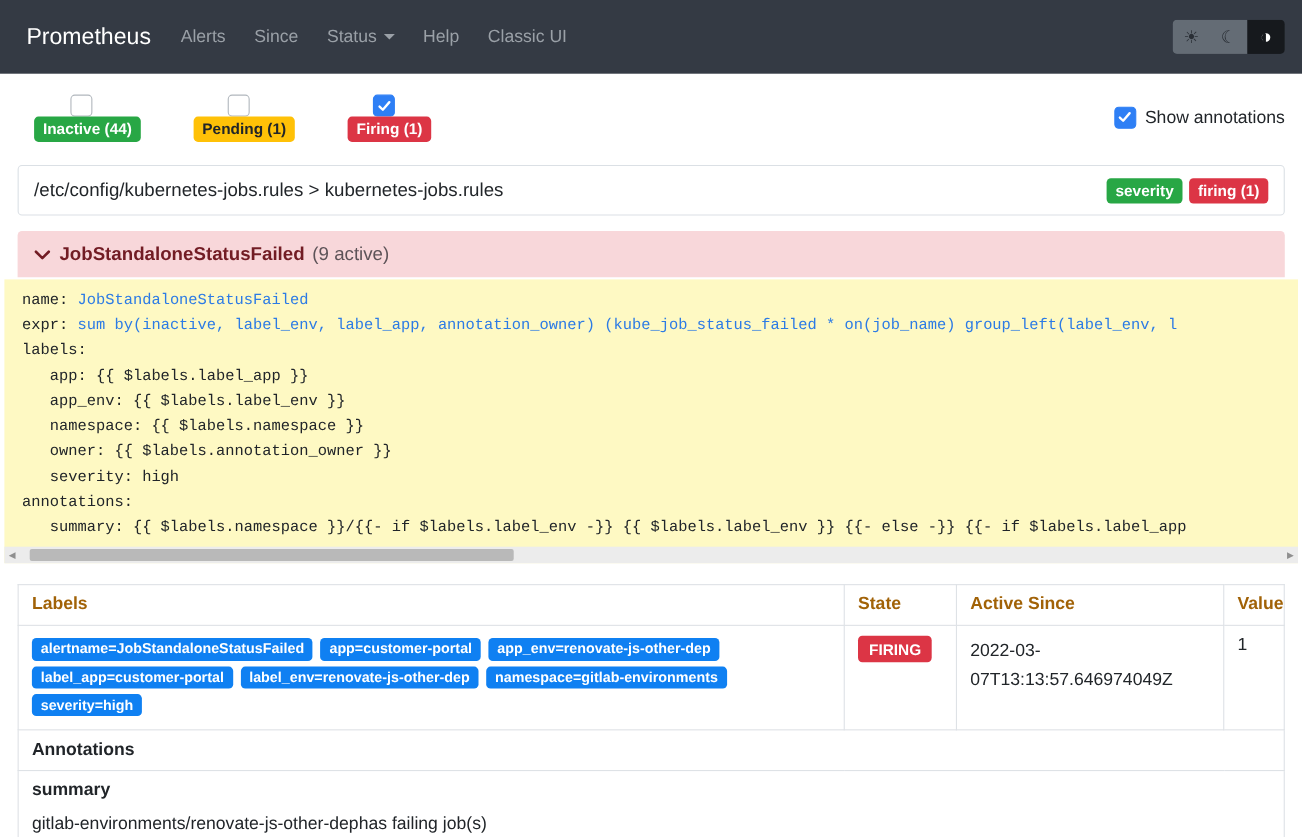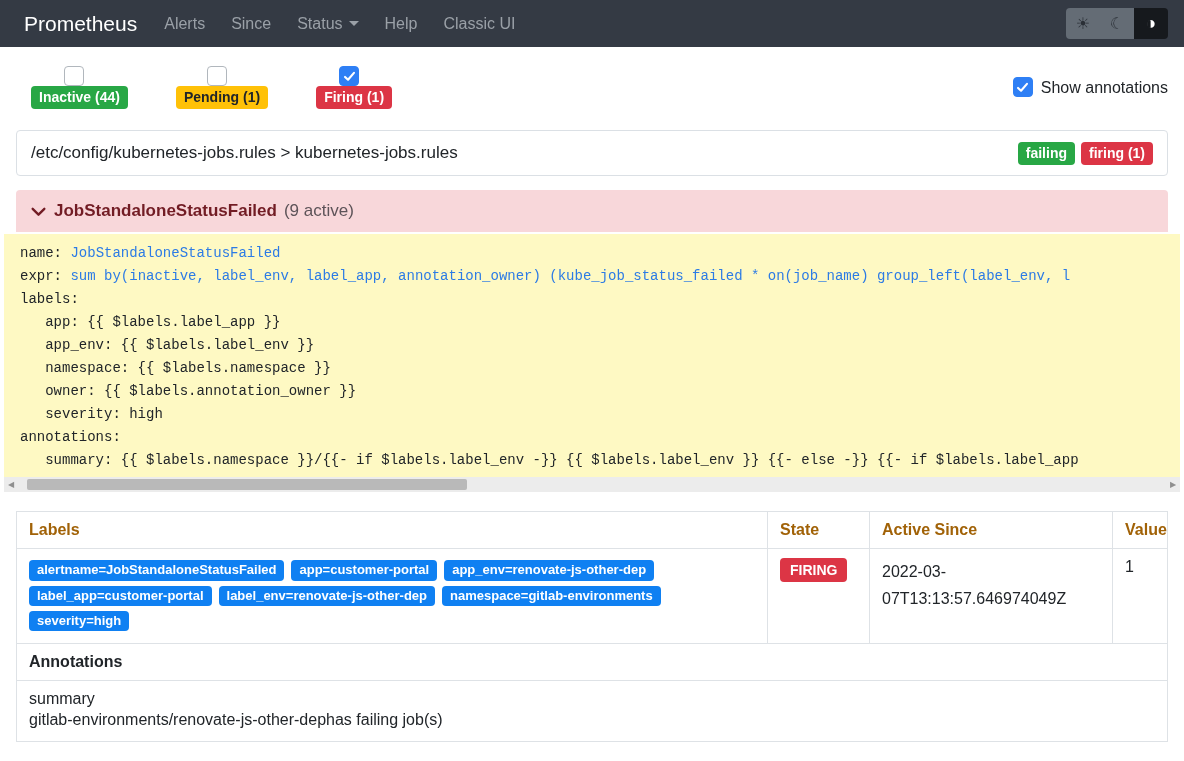--- a/index.html
+++ b/index.html
@@ -1,20 +1,20 @@
 <!DOCTYPE html>
 <html><head>
 <meta charset="utf-8">
 <style>
   * { box-sizing: border-box; }
   html,body { margin:0; padding:0; background:#fff; color:#212529;
     font-family:"Liberation Sans", sans-serif; font-size:16px; }
 
   
-  .navbar { height:47px; background:#343a44; display:flex; align-items:center; padding:0 10px; }
+  .navbar { height:67px; background:#343a44; display:flex; align-items:center; padding:0 10px; }
   .brand { color:#fff; font-size:21px; margin-left:14px; text-decoration:none; cursor:pointer; }
   .nav-list { display:flex; align-items:center; list-style:none; margin:0 0 0 14px; padding:0; }
   .nav-item { color:#9aa0a7; font-size:16px; padding:8px 13px; cursor:pointer; display:flex; align-items:center; }
   .caret { display:inline-block; width:0; height:0; margin-left:6px; border-left:5px solid transparent;
     border-right:5px solid transparent; border-top:5px solid #9aa0a7; }
   .theme-group { margin-left:auto; margin-right:6px; display:flex; border-radius:4px; overflow:hidden; }
   .theme-btn { width:34px; height:31px; border:none; display:flex; align-items:center; justify-content:center;
     background:#646c75; color:#2a2f36; font-size:16px; cursor:pointer; padding:0; }
   .theme-btn.active { background:#16191d; color:#fff; font-size:18px; }
 
@@ -56,21 +56,21 @@
   table.alerts { width:100%; border-collapse:collapse; margin-top:19px; table-layout:fixed; }
   table.alerts th, table.alerts td { border:1px solid #dee2e6; padding:9px 12px; text-align:left;
     vertical-align:top; font-size:16px; }
   table.alerts th { font-weight:bold; color:#a16207; }
   td.labels-cell .badge { font-size:13px; padding:3px 8px; margin:2px 7px 3px 0; cursor:default; }
   .state-badge { display:inline-block; font-weight:bold; font-size:14px; color:#fff; background:#dc3545;
     border-radius:4px; padding:4px 10px; }
   td.active-cell { line-height:27px; overflow-wrap:break-word; }
   td.ann-head { font-size:20px; font-weight:bold; padding:12px; }
   td.ann-body { padding:10px 12px; }
-  .ann-key { font-weight:normal; margin-bottom:0; }
+  .ann-key { font-weight:bold; margin-bottom:10px; }
   .ann-val { line-height:24px; }
 </style>
 </head>
 <body>
 
 <nav class="navbar">
   <a class="brand">Prometheus</a>
   <ul class="nav-list" id="nav-list">
       <li class="nav-item">Alerts</li>
       <li class="nav-item">Since</li>
@@ -118,21 +118,21 @@
               <path d="M2.5 8.5 L6.2 12 L13.5 3.5" fill="none" stroke="#fff" stroke-width="2.6" stroke-linecap="round" stroke-linejoin="round"></path>
             </svg>
           </span></span>
       <span class="lbl">Show annotations</span>
     </div>
   </div>
 
   <div class="group-card">
     <span class="group-title">/etc/config/kubernetes-jobs.rules &gt; kubernetes-jobs.rules</span>
     <span class="group-badges" id="group-badges">
-        <span class="badge" style="background: rgb(40, 167, 69); color: rgb(255, 255, 255);">failing</span>
+        <span class="badge" style="background: rgb(40, 167, 69); color: rgb(255, 255, 255);">severity</span>
         <span class="badge" style="background: rgb(220, 53, 69); color: rgb(255, 255, 255);">firing (1)</span>
       </span>
   </div>
 
   <div class="alert-header">
     <span class="chev">
       <svg width="17" height="17" viewBox="0 0 16 16">
           <path d="M2.5 5.5 L8 11 L13.5 5.5" fill="none" stroke="#721c24" stroke-width="2.2" stroke-linecap="round" stroke-linejoin="round"></path>
         </svg>
     </span>

